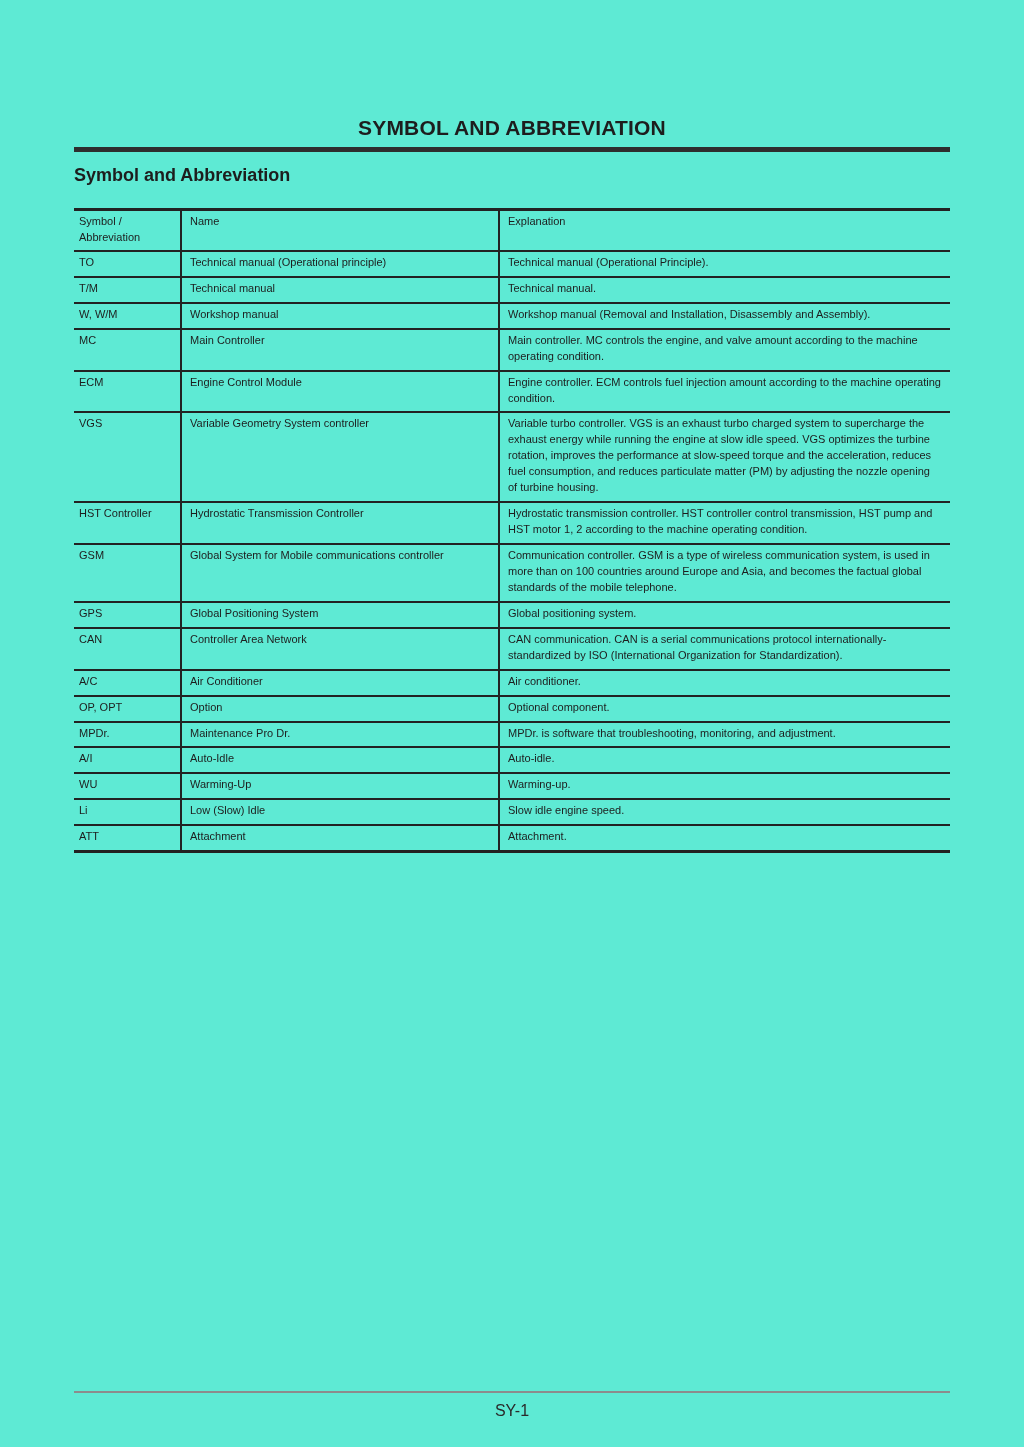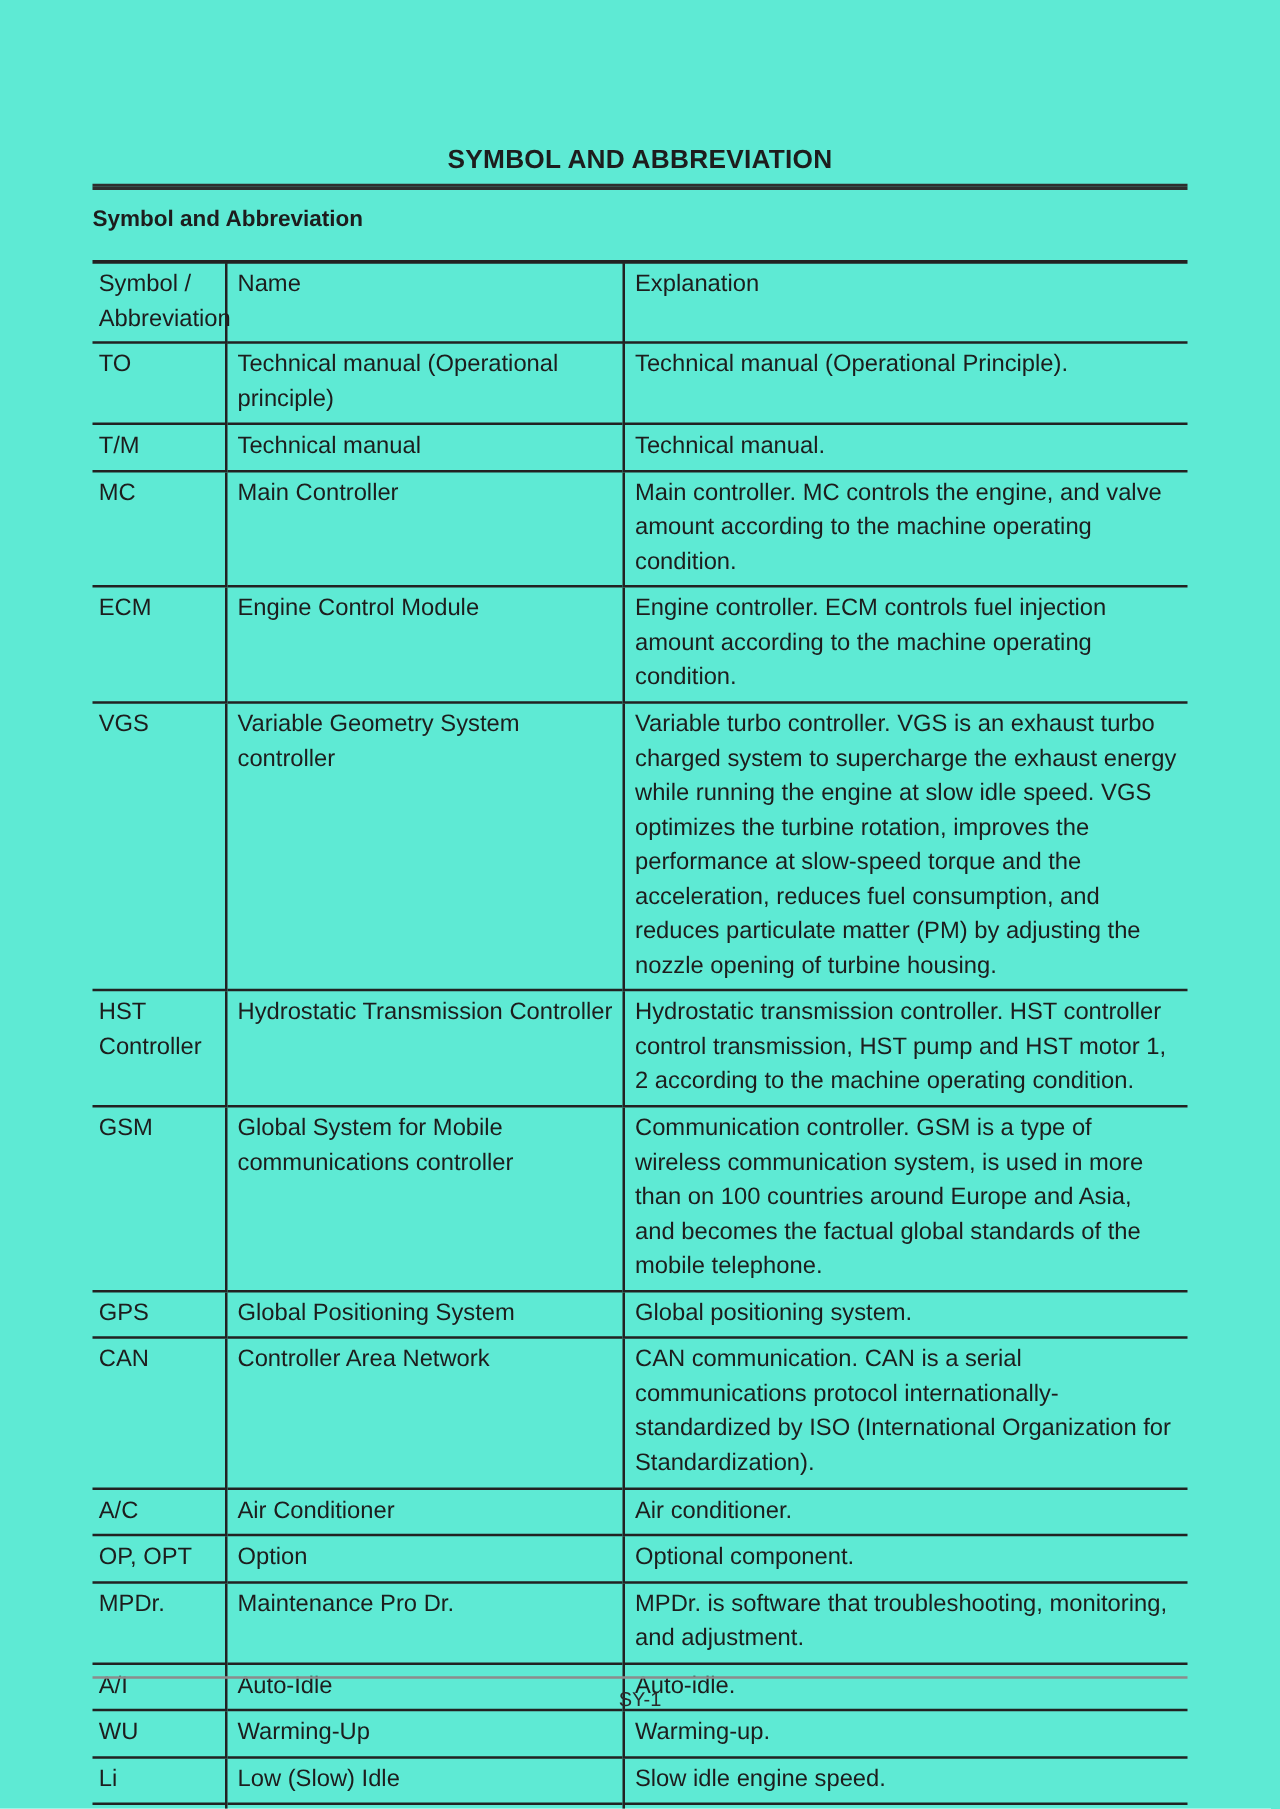--- a/index.html
+++ b/index.html
@@ -42,37 +42,37 @@
   }
   table.abbr {
     margin-top: 22px;
     width: 876px;
     border-collapse: collapse;
     border-top: 3px solid #222222;
     border-bottom: 3px solid #222222;
     table-layout: fixed;
   }
   table.abbr th, table.abbr td {
-    font-size: 19px;
+    font-size: 11px;
     font-weight: normal;
     line-height: 1.45;
     text-align: left;
     vertical-align: top;
     padding: 3px 8px 5px 8px;
     color: #1d1d1d;
   }
   table.abbr .c1 { width: 107px; padding-left: 5px; }
   table.abbr .c2 { width: 318px; }
   table.abbr .c3 { width: 451px; }
   table.abbr .c1, table.abbr .c2 { border-right: 2px solid #222222; }
   table.abbr thead th { border-bottom: 2px solid #222222; padding-bottom: 4px; }
   table.abbr tbody td { border-top: 2px solid #222222; }
   .footer {
     position: absolute;
-    top: 1341px;
+    top: 1391px;
     left: 74px;
     width: 876px;
     text-align: center;
   }
   .footer-rule {
     height: 0;
     border-top: 2px solid #8c8c8c;
   }
   .page-number {
     margin-top: 9px;
@@ -107,20 +107,25 @@
           <td class="c1">TO</td>
           <td class="c2">Technical manual (Operational principle)</td>
           <td class="c3">Technical manual (Operational Principle).</td>
         </tr>
           <tr>
           <td class="c1">T/M</td>
           <td class="c2">Technical manual</td>
           <td class="c3">Technical manual.</td>
         </tr>
           <tr>
+          <td class="c1">W, W/M</td>
+          <td class="c2">Workshop manual</td>
+          <td class="c3">Workshop manual (Removal and Installation, Disassembly and Assembly).</td>
+        </tr>
+          <tr>
           <td class="c1">MC</td>
           <td class="c2">Main Controller</td>
           <td class="c3">Main controller. MC controls the engine, and valve amount according to the machine operating condition.</td>
         </tr>
           <tr>
           <td class="c1">ECM</td>
           <td class="c2">Engine Control Module</td>
           <td class="c3">Engine controller. ECM controls fuel injection amount according to the machine operating condition.</td>
         </tr>
           <tr>

